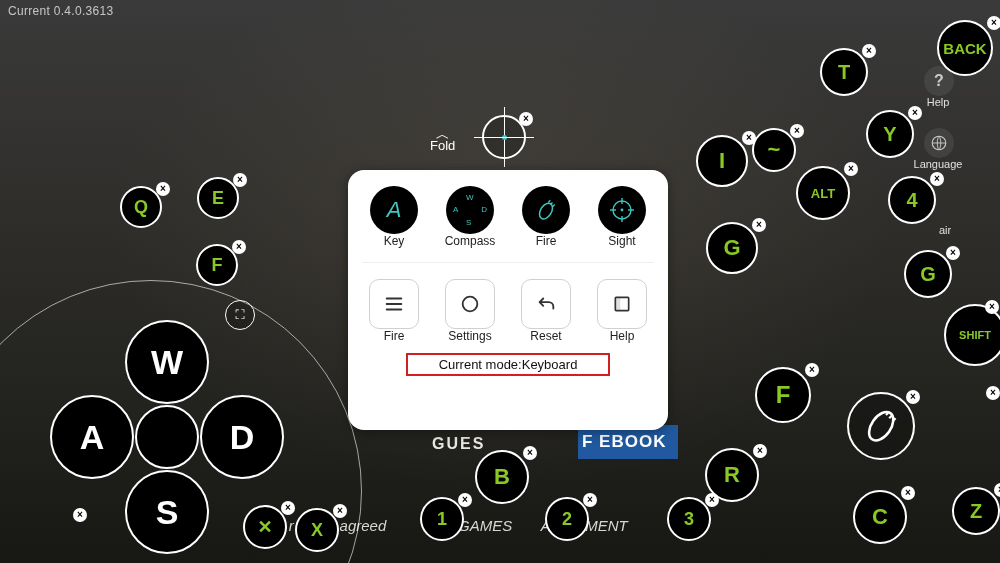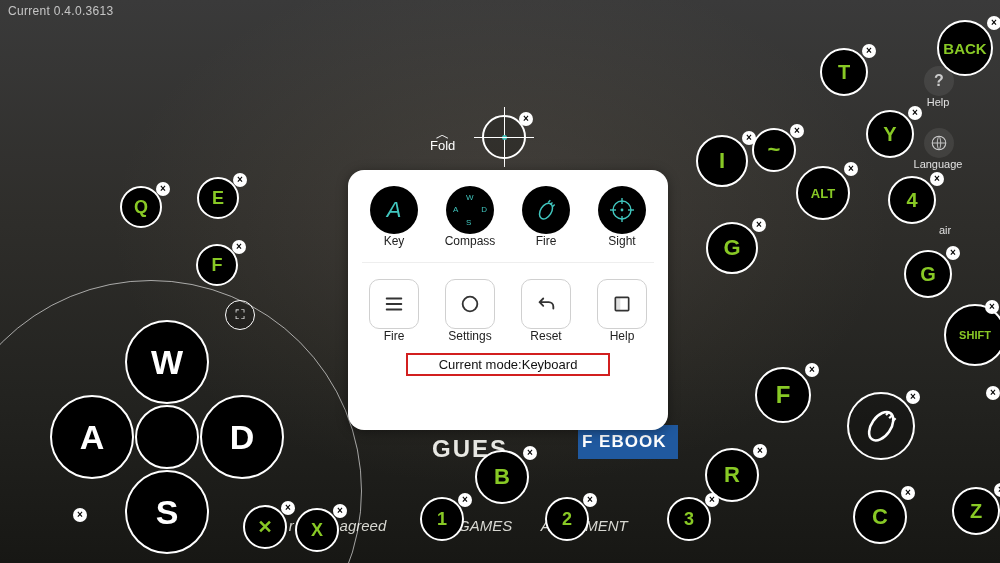--- a/index.html
+++ b/index.html
@@ -43,21 +43,21 @@
   .pitem .circ{width:48px;height:48px;border-radius:50%;background:#000;display:flex;align-items:center;justify-content:center;color:#35c9c0;}
   .pitem .sq{width:48px;height:48px;border-radius:10px;border:1px solid #d0d0d0;display:flex;align-items:center;justify-content:center;color:#333;}
   .pitem .lbl{font-size:12px;color:#222;}
   .hr{height:1px;background:#eee;margin:14px 14px 0;}
   .mode{margin:10px auto 0;width:200px;border:2px solid #e21b1b;color:#111;font-size:13px;text-align:center;padding:2px 0;}
   .compass-mini{position:relative;width:30px;height:30px;}
   .compass-mini span{position:absolute;font-size:8px;color:#35c9c0;}
 
   
   .agree{position:absolute;left:252px;top:517px;color:#d7d7d0;font-size:15px;font-style:italic;}
-  .guest{position:absolute;left:432px;top:435px;color:#e8e8e2;font-size:24px;font-weight:700;letter-spacing:2px;}
+  .guest{position:absolute;left:432px;top:435px;color:#e8e8e2;font-size:16px;font-weight:700;letter-spacing:2px;}
   .fb{position:absolute;left:578px;top:425px;width:100px;height:34px;background:#1a5aa8;}
   .fbtxt{position:absolute;left:582px;top:432px;color:#fff;font-size:17px;font-weight:700;letter-spacing:1px;}
 </style>
 </head>
 <body>
 
 <div id="stage">
   <div class="vtxt">Current 0.4.0.3613</div>
 
   <div class="bgicon" style="left:924px;top:66px;">?</div>

